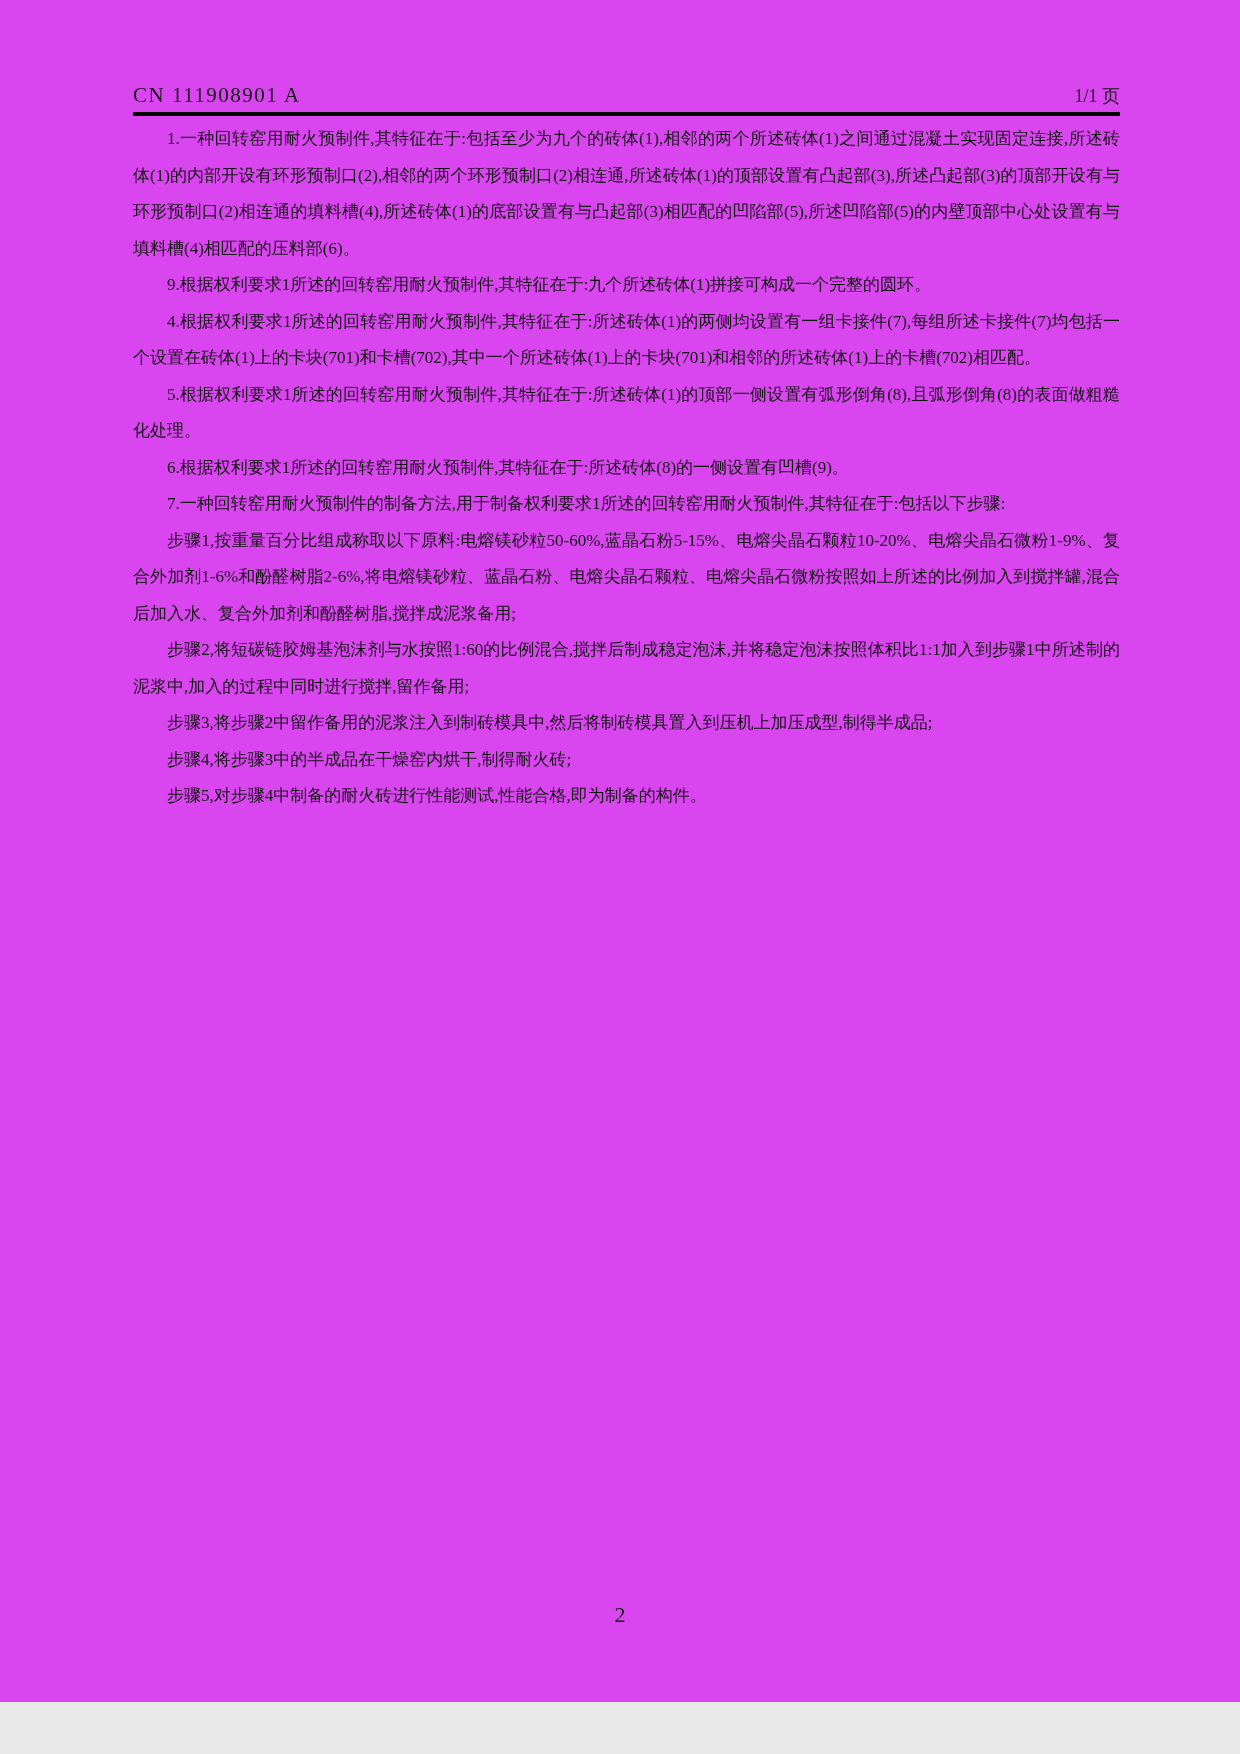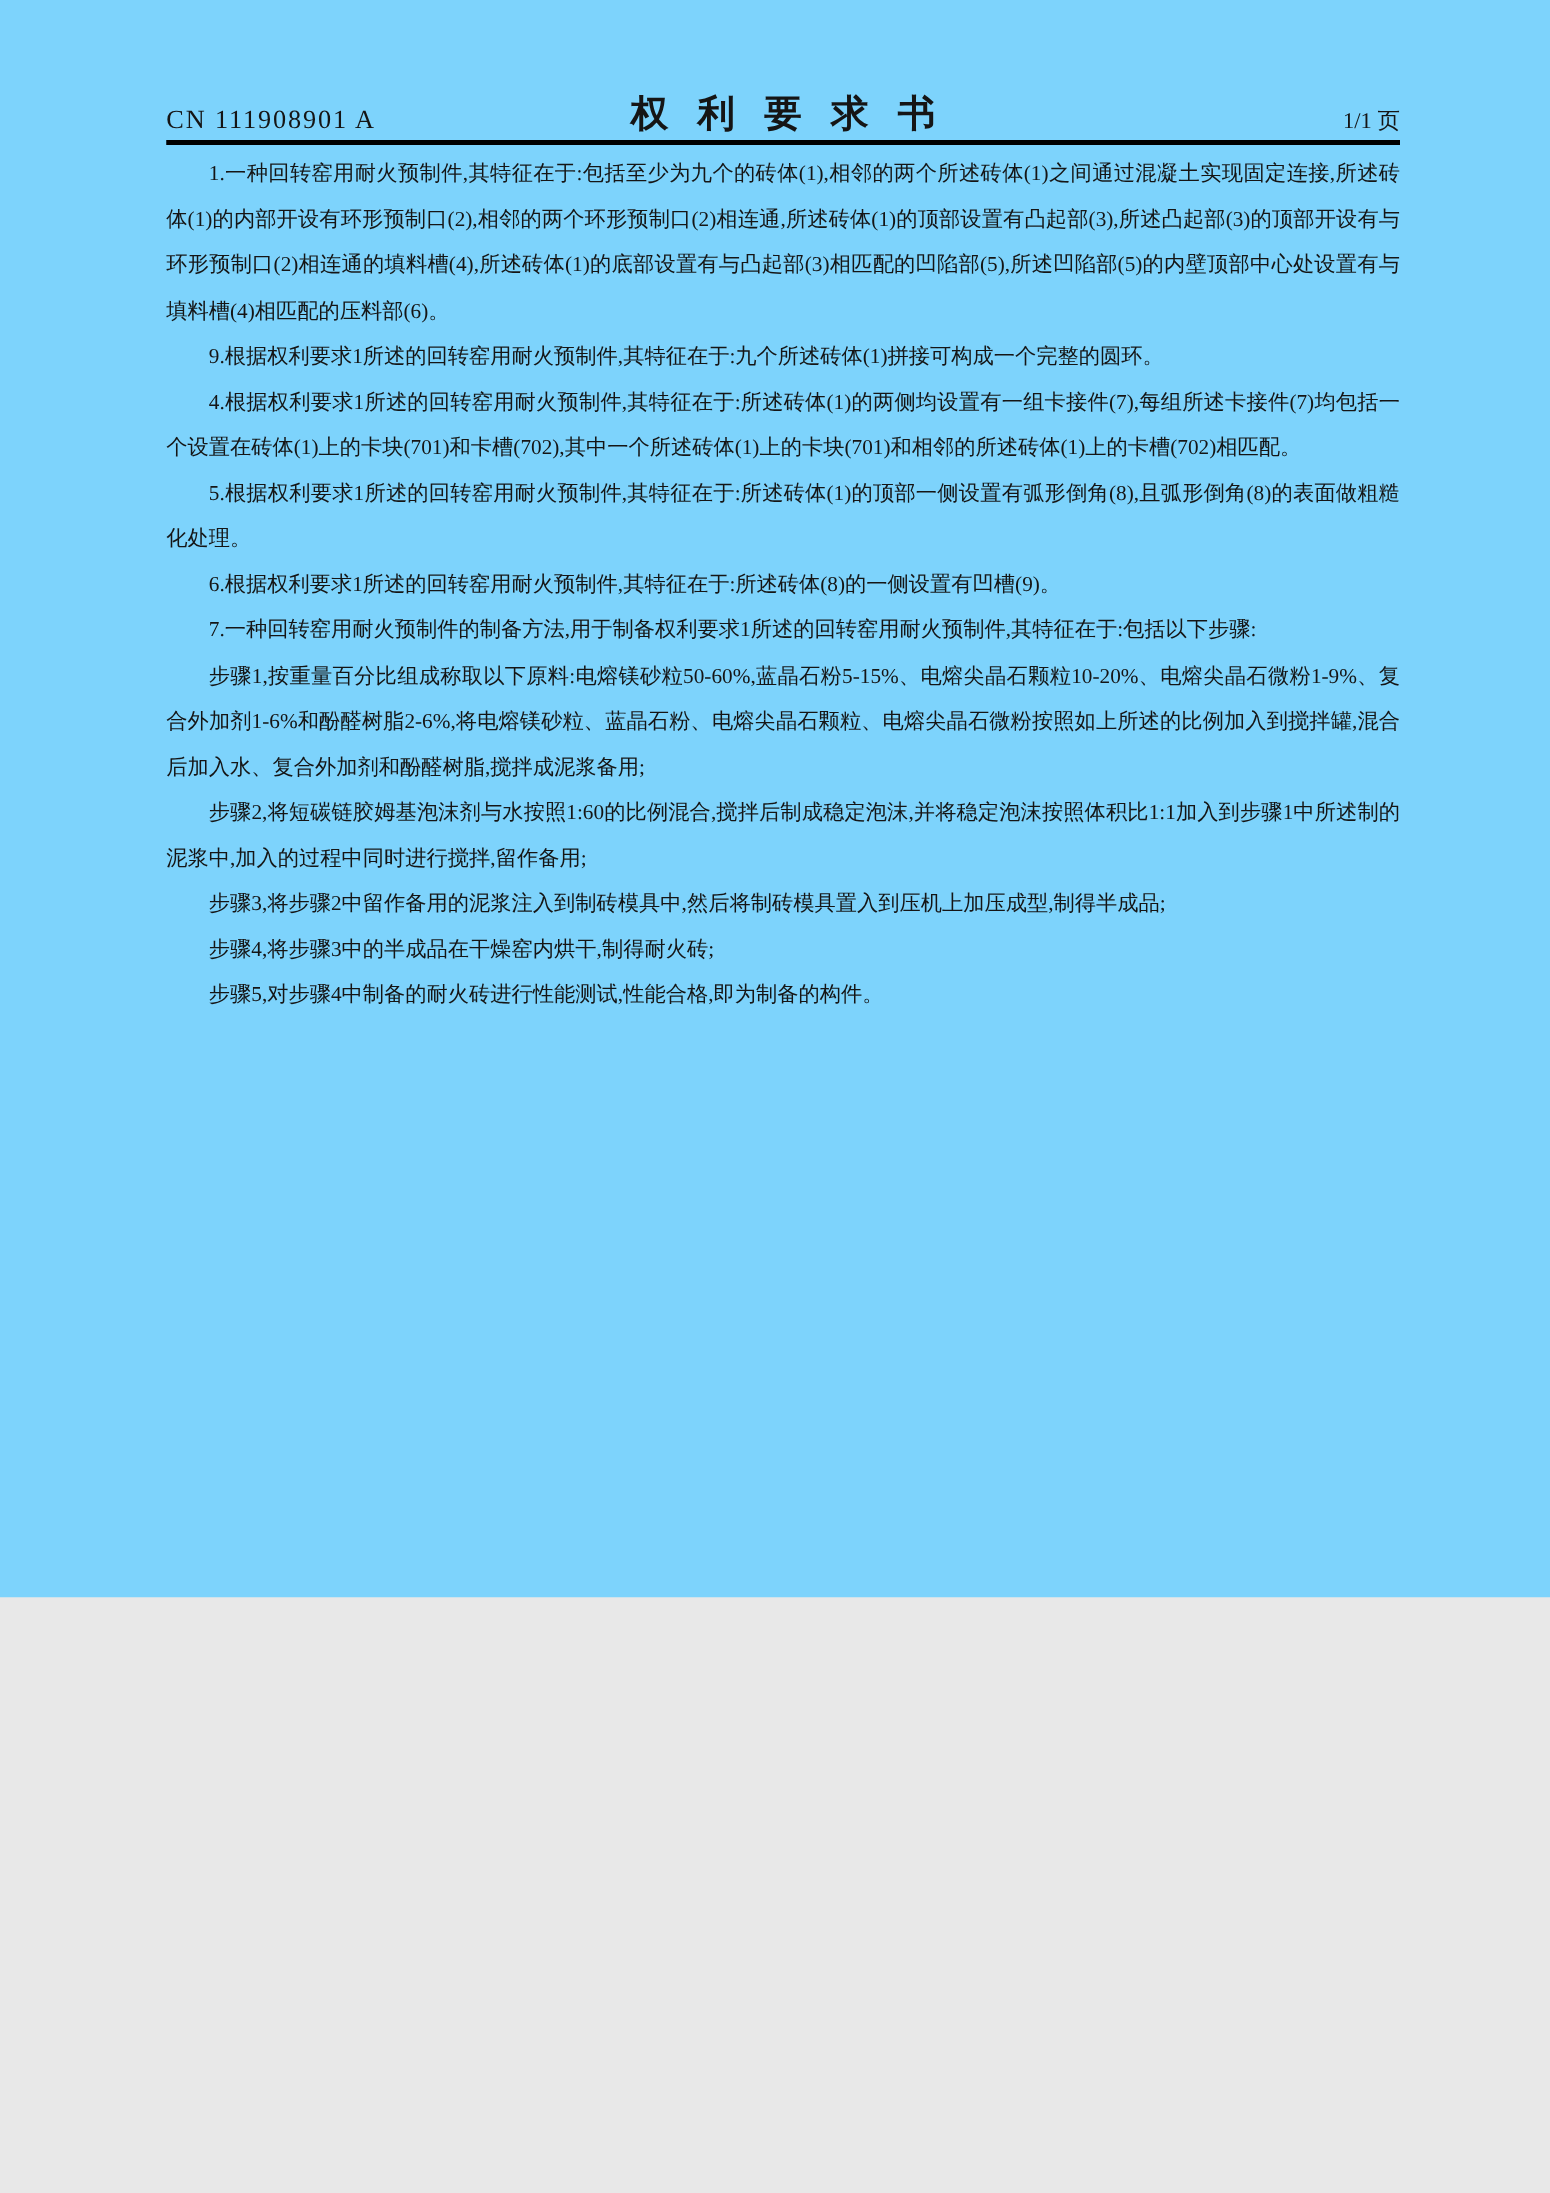--- a/index.html
+++ b/index.html
@@ -3,23 +3,23 @@
 <meta charset="utf-8">
 <style>
   html, body {
     margin: 0;
     padding: 0;
     background: #e8e8e8;
   }
   .page {
     position: relative;
     width: 1240px;
-    height: 1278px;
+    height: 1702px;
     margin: 0 auto;
-    background: #7dd3fc;
+    background: #d946ef;
     color: #151515;
     font-family: "Liberation Serif", serif;
     overflow: hidden;
   }
   .header {
     position: absolute;
     top: 0;
     left: 133px;
     width: 987px;
     height: 112px;
@@ -82,21 +82,20 @@
     font-size: 22px;
   }
 </style>
 </head>
 <body>
 
 <div class="page">
 
   <header class="header">
     <span class="doc-num">CN 111908901 A</span>
-    <h1 class="title">权利要求书</h1>
     <span class="page-ind">1/1 页</span>
   </header>
 
   <div class="rule"></div>
 
   <main class="body">
     <p class="para">1.一种回转窑用耐火预制件,其特征在于:包括至少为九个的砖体(1),相邻的两个所述砖体(1)之间通过混凝土实现固定连接,所述砖体(1)的内部开设有环形预制口(2),相邻的两个环形预制口(2)相连通,所述砖体(1)的顶部设置有凸起部(3),所述凸起部(3)的顶部开设有与环形预制口(2)相连通的填料槽(4),所述砖体(1)的底部设置有与凸起部(3)相匹配的凹陷部(5),所述凹陷部(5)的内壁顶部中心处设置有与填料槽(4)相匹配的压料部(6)。</p>
     <p class="para">9.根据权利要求1所述的回转窑用耐火预制件,其特征在于:九个所述砖体(1)拼接可构成一个完整的圆环。</p>
     <p class="para">4.根据权利要求1所述的回转窑用耐火预制件,其特征在于:所述砖体(1)的两侧均设置有一组卡接件(7),每组所述卡接件(7)均包括一个设置在砖体(1)上的卡块(701)和卡槽(702),其中一个所述砖体(1)上的卡块(701)和相邻的所述砖体(1)上的卡槽(702)相匹配。</p>
     <p class="para">5.根据权利要求1所述的回转窑用耐火预制件,其特征在于:所述砖体(1)的顶部一侧设置有弧形倒角(8),且弧形倒角(8)的表面做粗糙化处理。</p>

